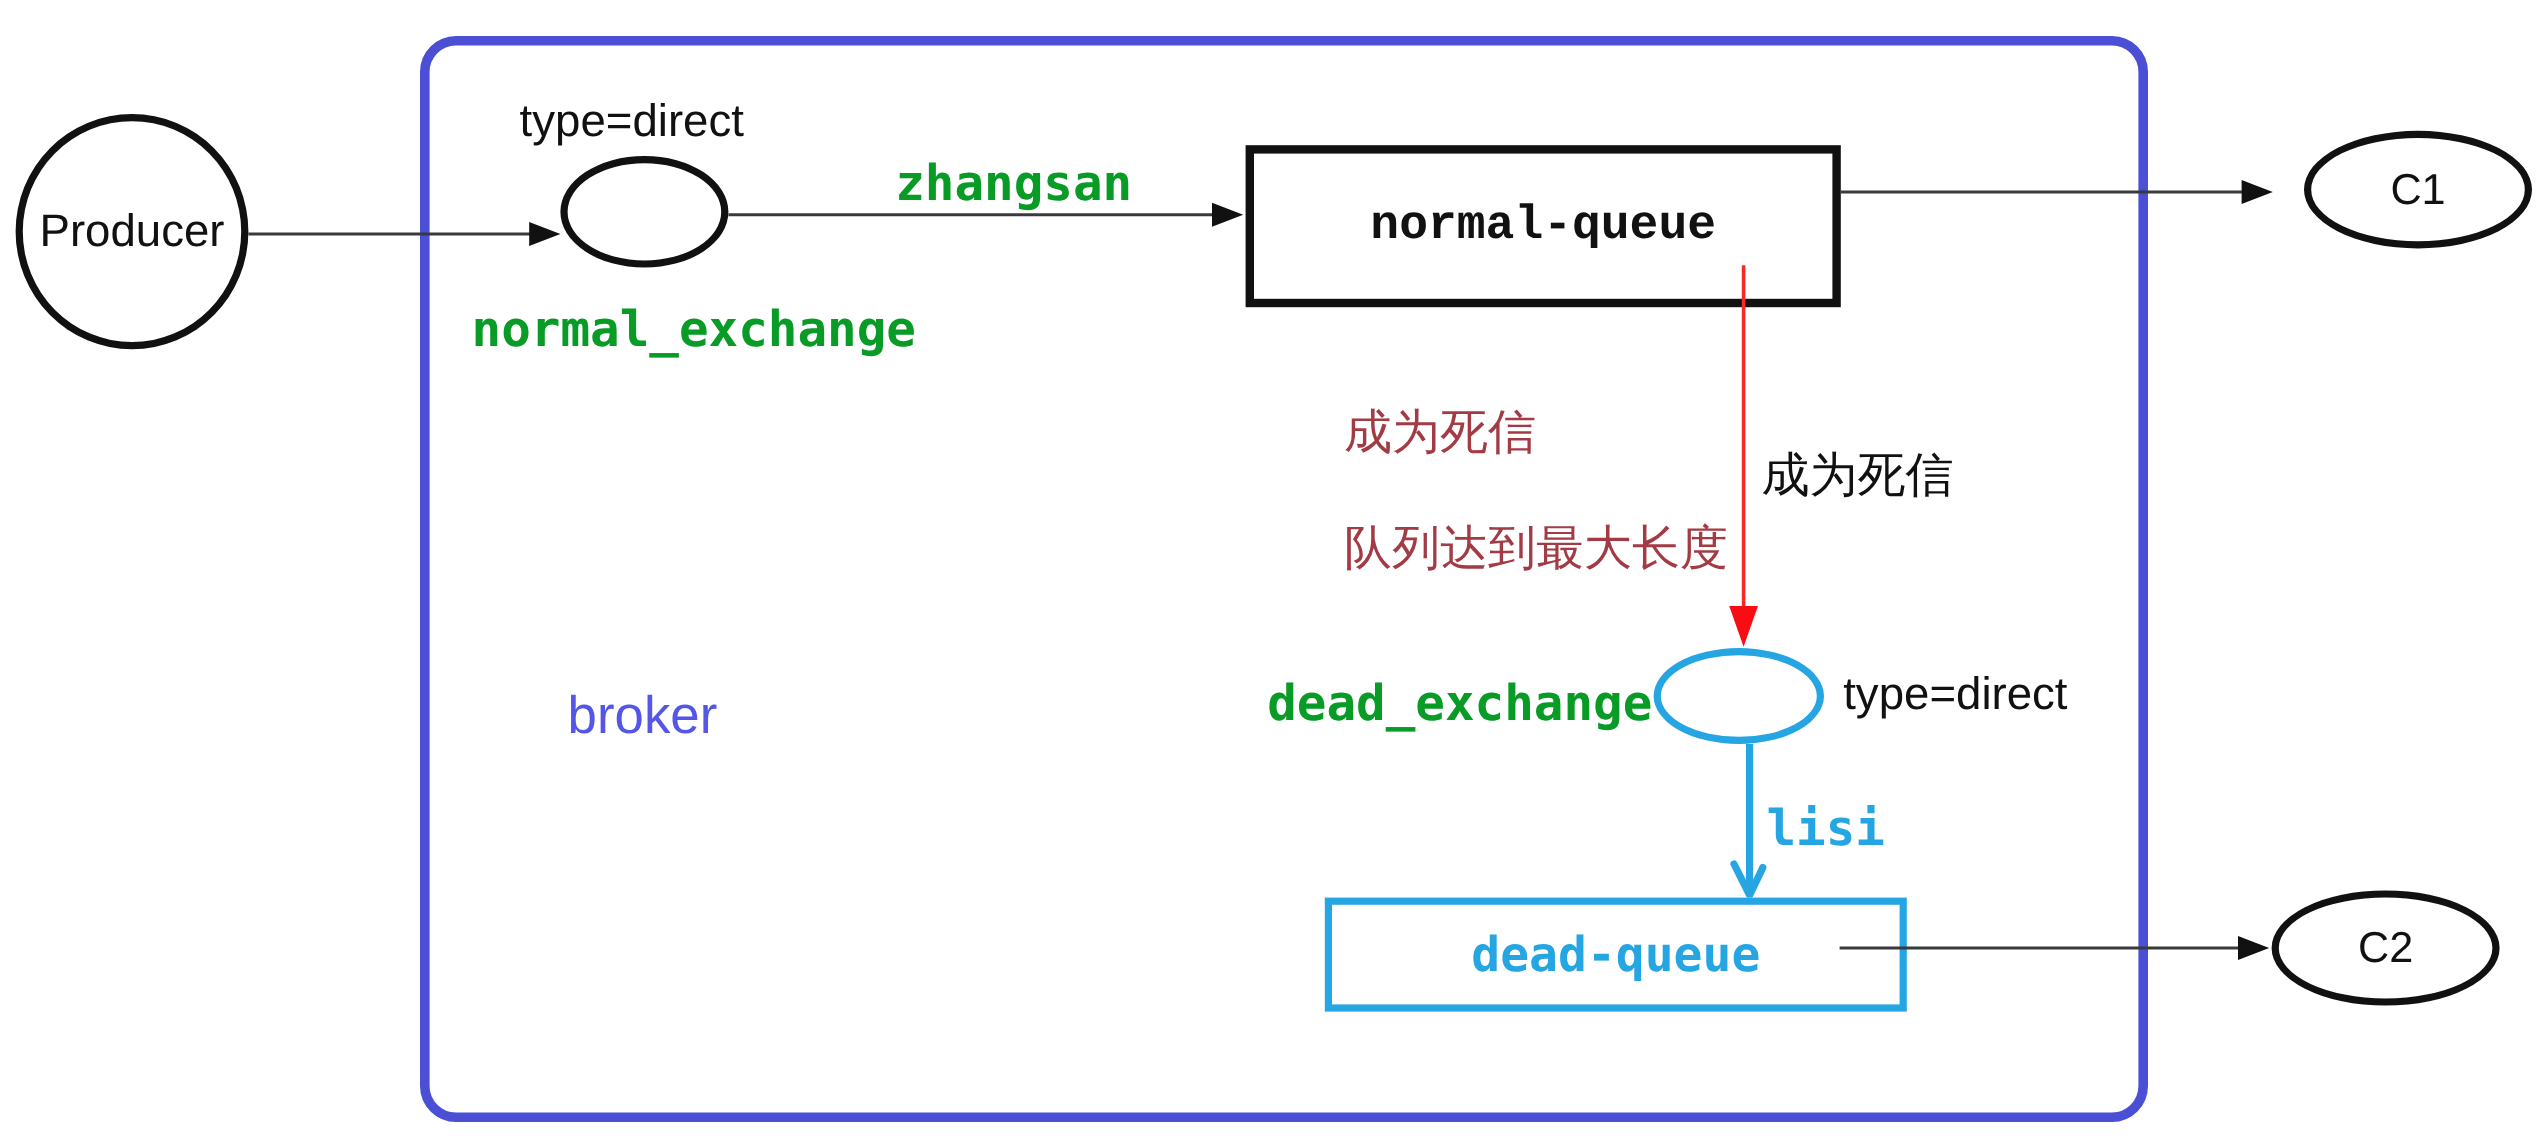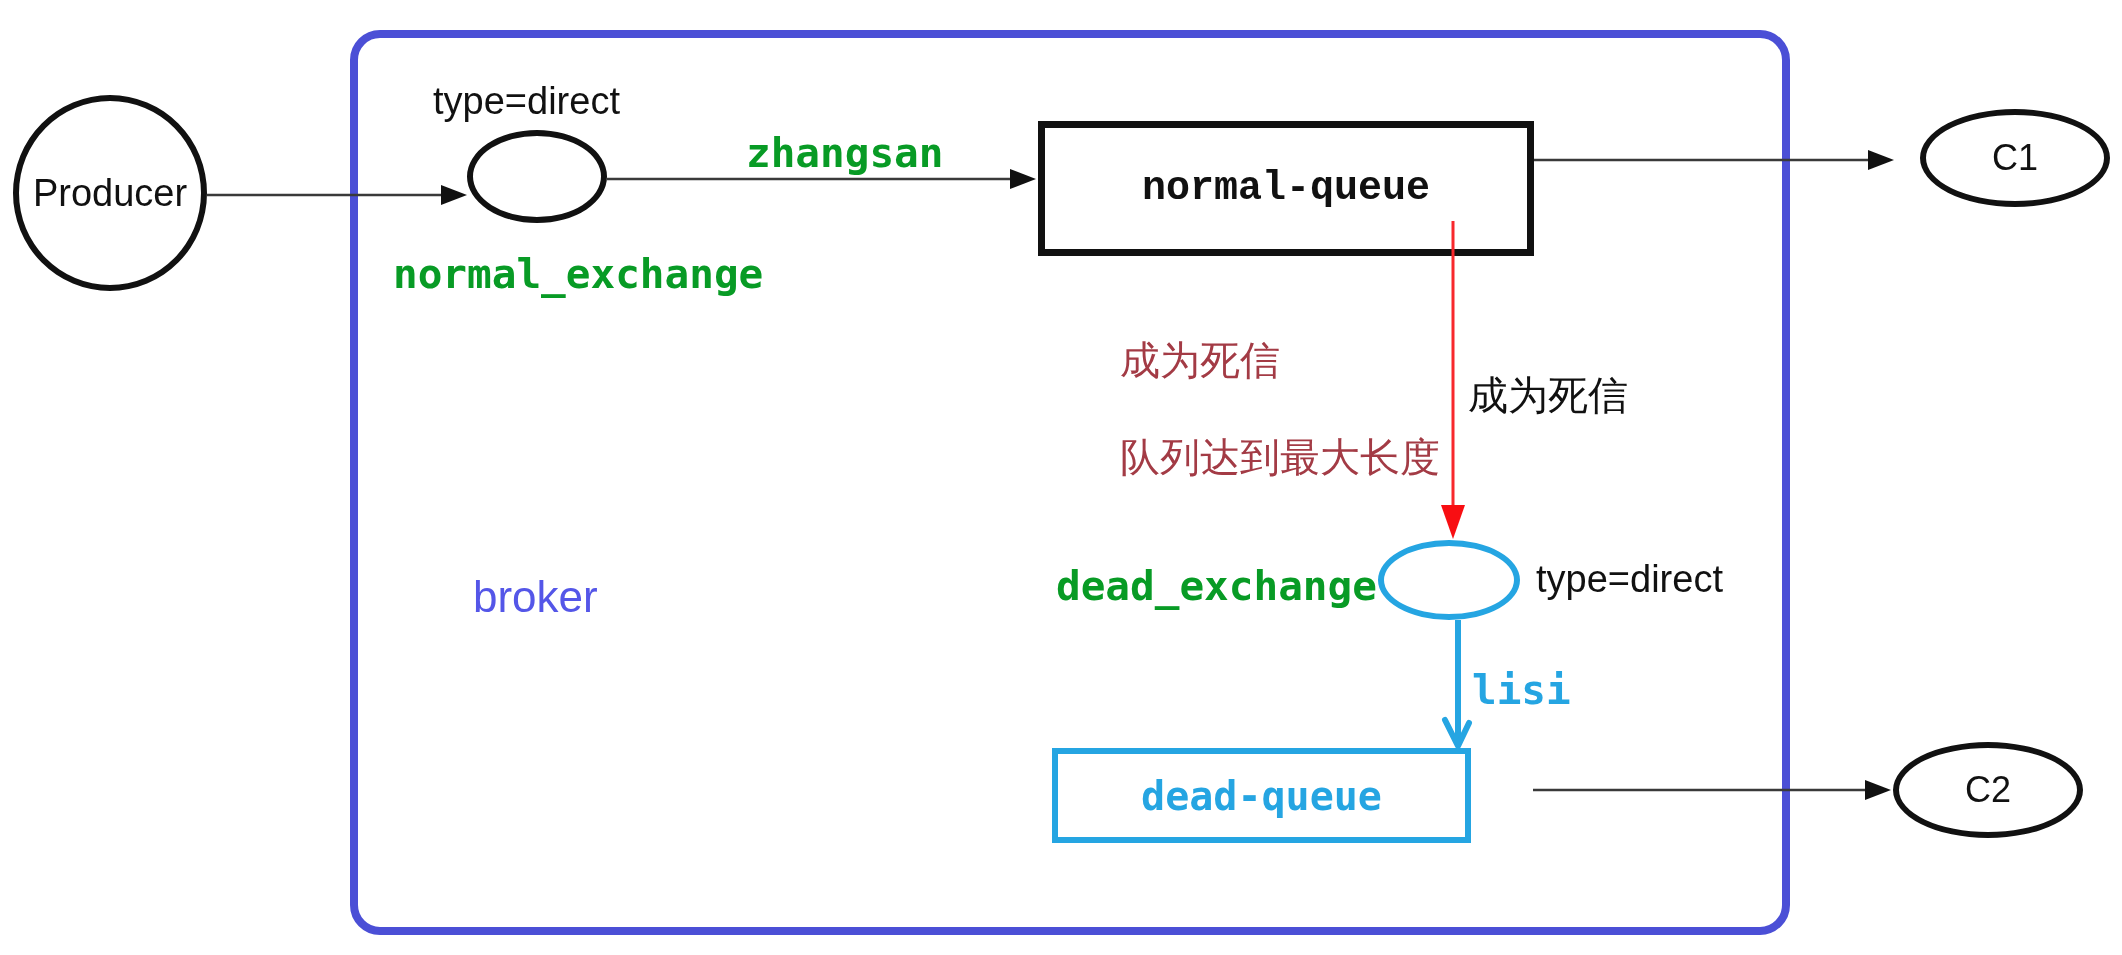--- a/index.html
+++ b/index.html
@@ -59,21 +59,21 @@
   .queue-rect{
     display:flex;align-items:center;justify-content:center;
     font-family:"DejaVu Sans Mono","Liberation Mono",monospace;
     font-weight:bold;font-size:40px;background:#ffffff;
   }
   .normal-queue{
     left:1038px;top:121px;width:496px;height:135px;
     border:7px solid var(--ink);color:var(--ink);font-family:Liberation Mono, monospace;
   }
   .dead-queue{
-    left:1052px;top:748px;width:419px;height:95px;
+    left:1104px;top:748px;width:485px;height:95px;
     border:6px solid var(--cyan);color:var(--cyan);
   }
   .consumer{
     border:6px solid var(--ink);border-radius:50%;
     font-size:36px;
   }
   .c1{left:1920px;top:109px;width:190px;height:98px;}
   .c2{left:1893px;top:742px;width:190px;height:96px;}
 
   

